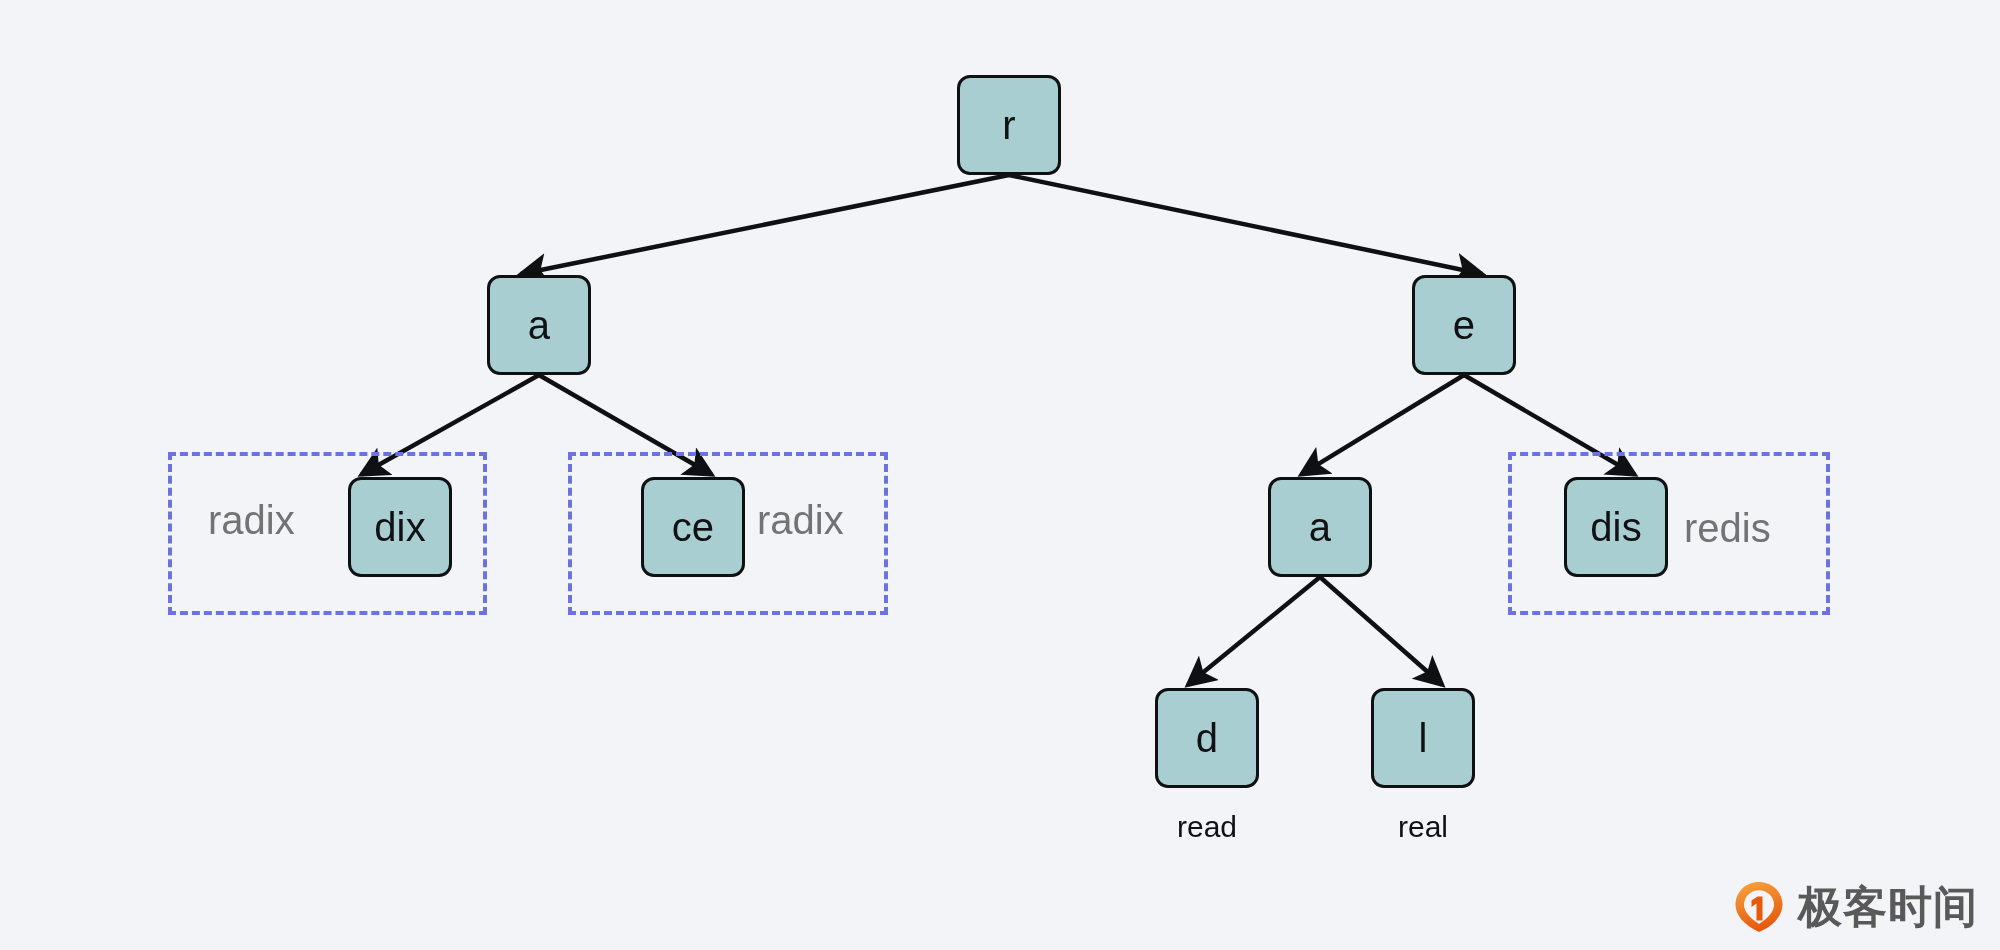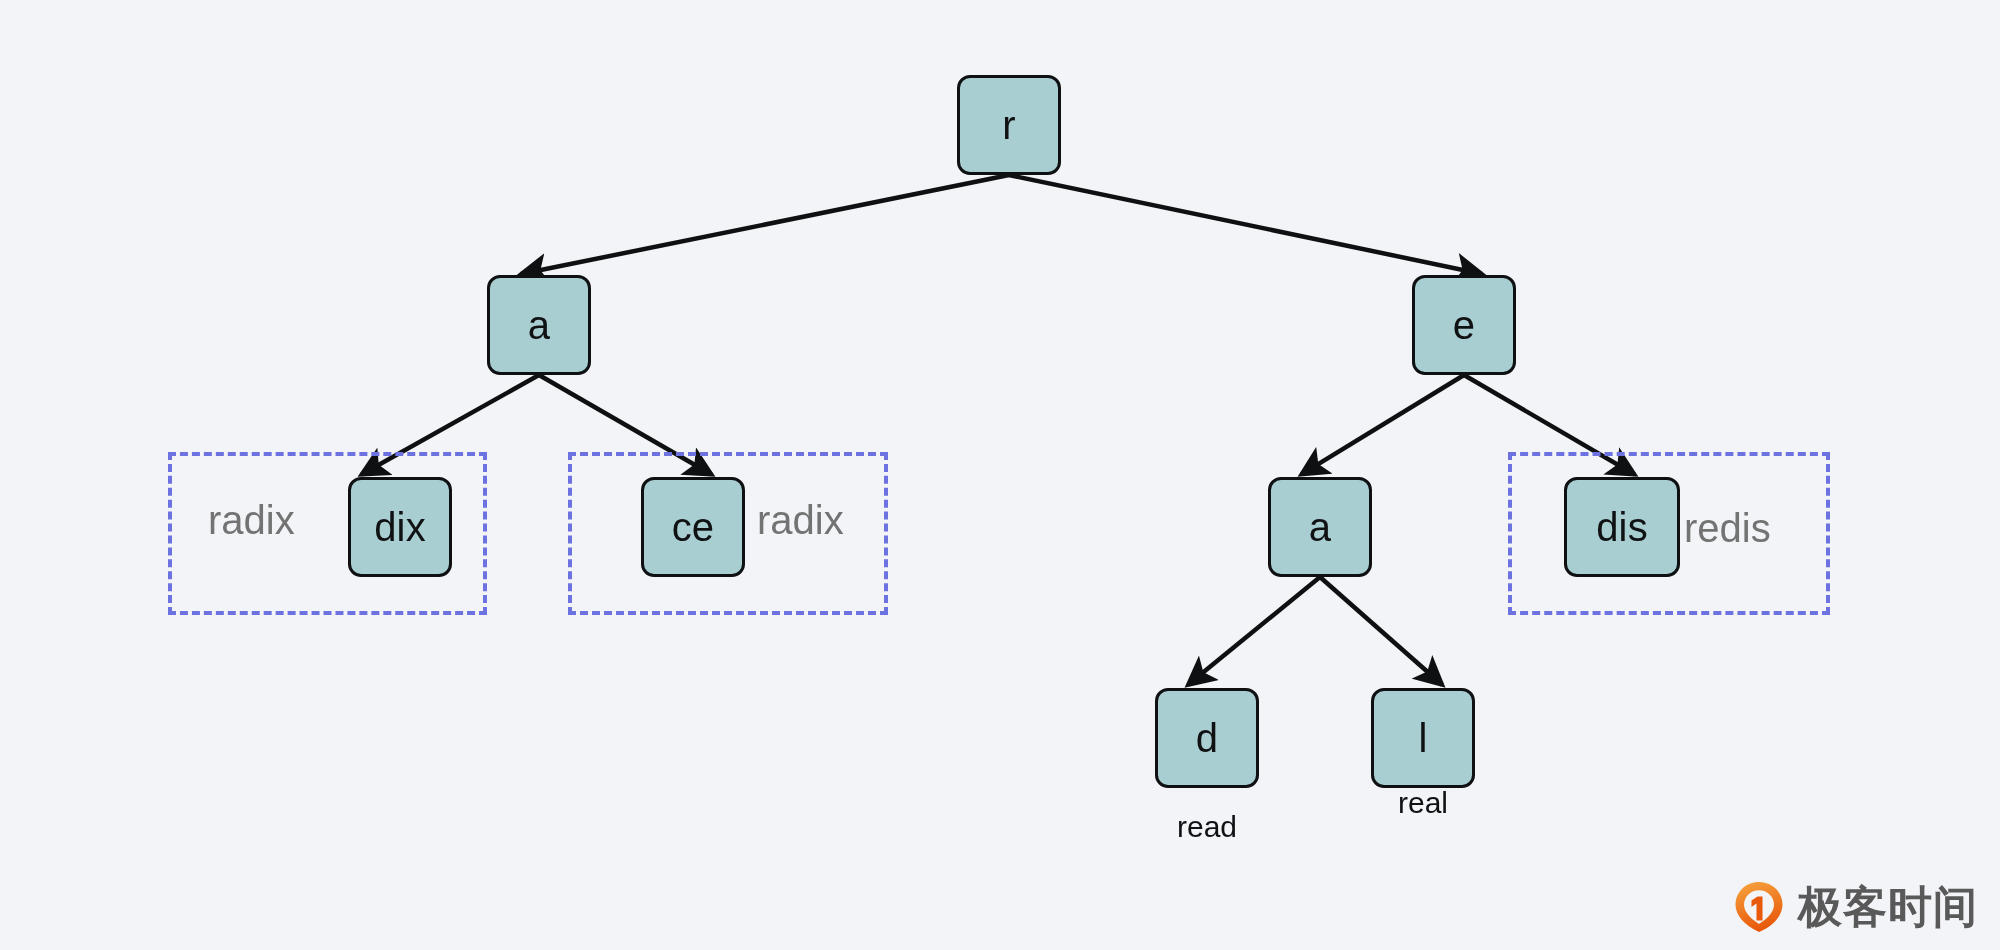--- a/index.html
+++ b/index.html
@@ -121,33 +121,33 @@
       </div>
       <div class="node" style="left: 328px; top: 477px; width: 104px; height: 100px; margin-left: 20px;">
         <span>dix</span>
       </div>
       <div class="node" style="left: 641px; top: 477px; width: 104px; height: 100px;">
         <span>ce</span>
       </div>
       <div class="node" style="left: 1268px; top: 477px; width: 104px; height: 100px;">
         <span>a</span>
       </div>
-      <div class="node" style="left: 1564px; top: 477px; width: 116px; height: 100px;">
+      <div class="node" style="left: 1564px; top: 477px; width: 104px; height: 100px;">
         <span>dis</span>
       </div>
       <div class="node" style="left: 1155px; top: 688px; width: 104px; height: 100px;">
         <span>d</span>
       </div>
       <div class="node" style="left: 1371px; top: 688px; width: 104px; height: 100px;">
         <span>l</span>
       </div>
     </div>
   <div id="labels-layer">
       <div class="leaf-label" style="left: 1155px; top: 812px; width: 104px;">read</div>
-      <div class="leaf-label" style="left: 1371px; top: 788px; width: 104px;">real</div>
+      <div class="leaf-label" style="left: 1371px; top: 812px; width: 104px;">real</div>
     </div>
 
   <div id="watermark">
     <svg width="54" height="54" viewBox="0 0 54 54" xmlns="http://www.w3.org/2000/svg">
       <defs>
         <linearGradient id="wmgrad" x1="0" y1="0" x2="0.3" y2="1">
           <stop offset="0%" stop-color="#f7a640"></stop>
           <stop offset="100%" stop-color="#e8590c"></stop>
         </linearGradient>
       </defs>

